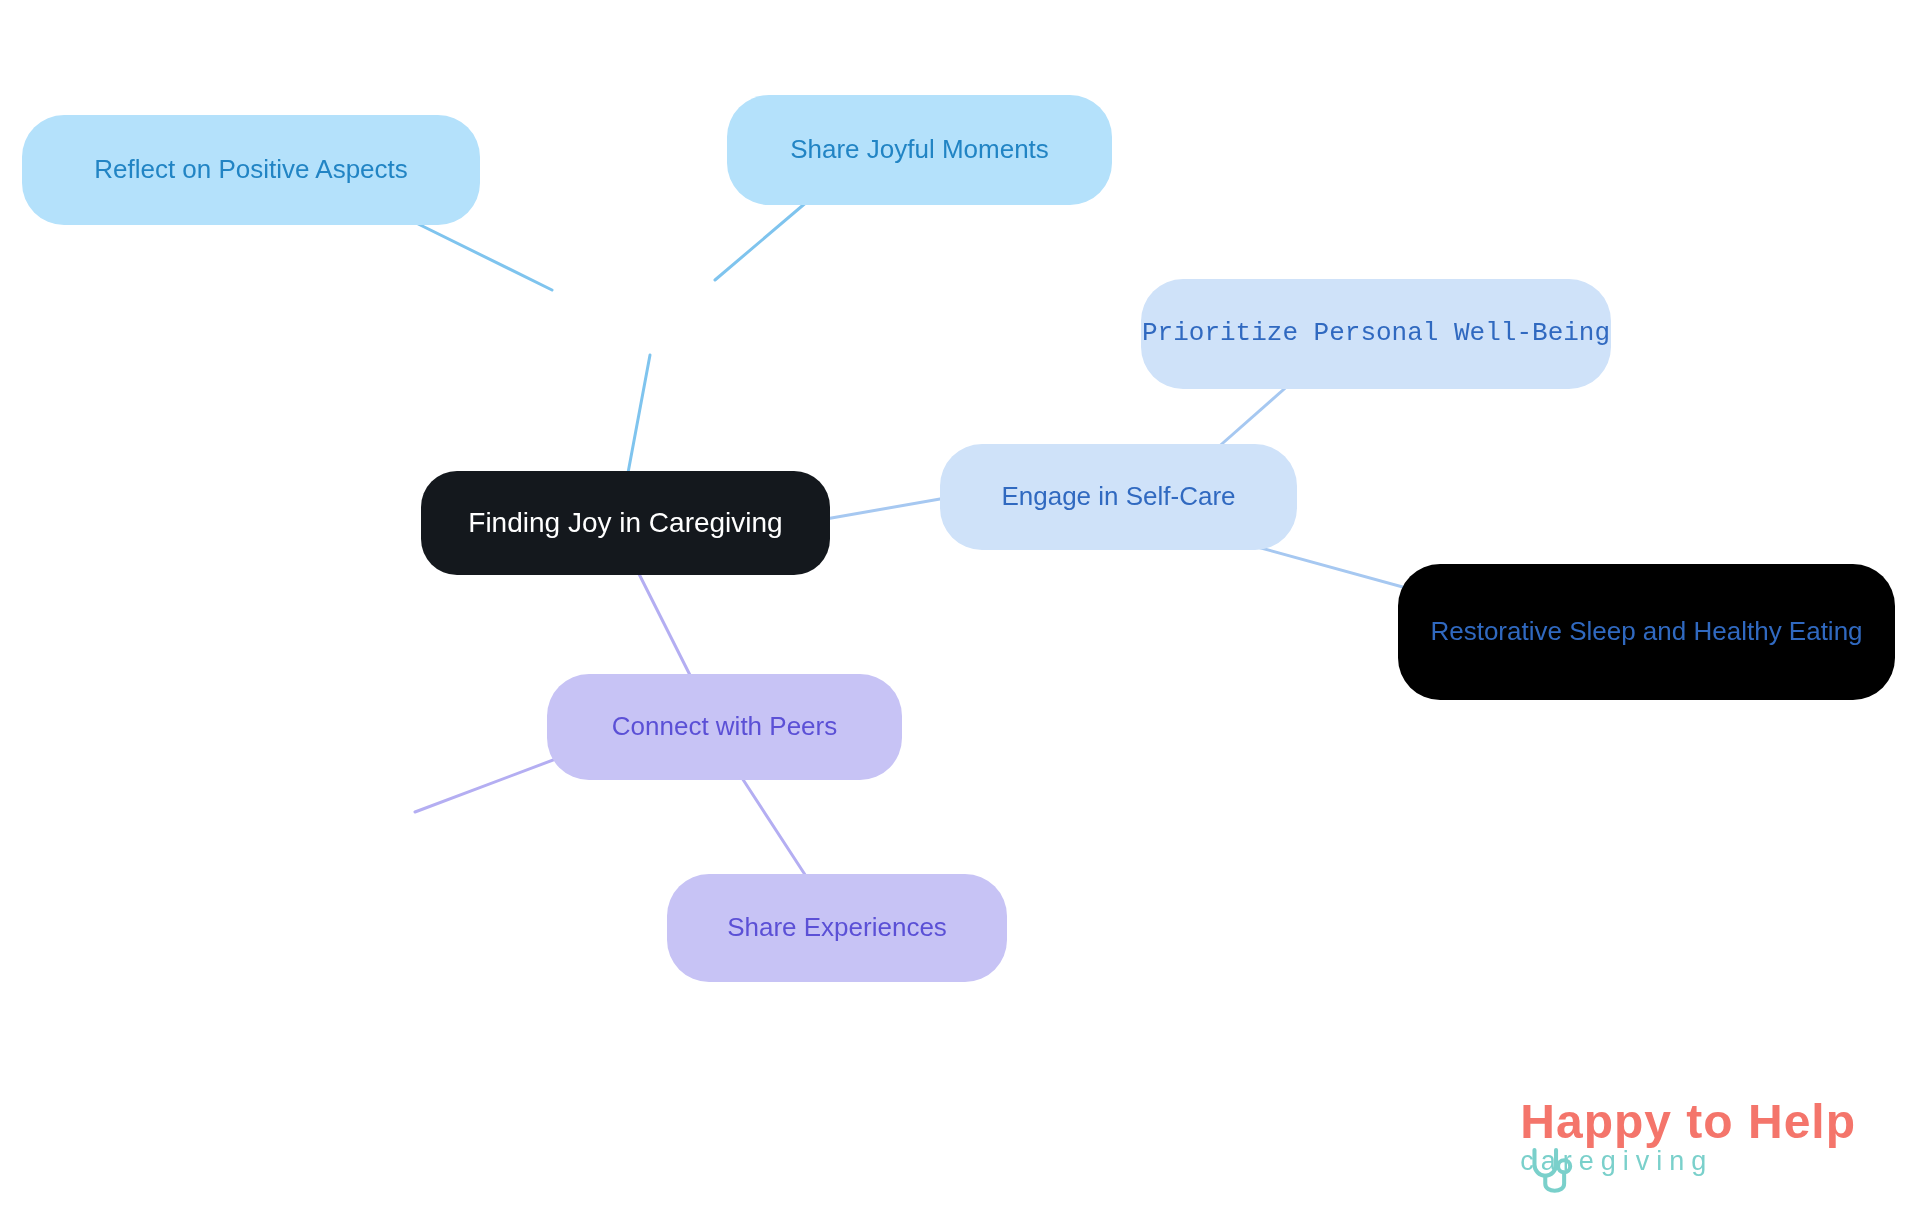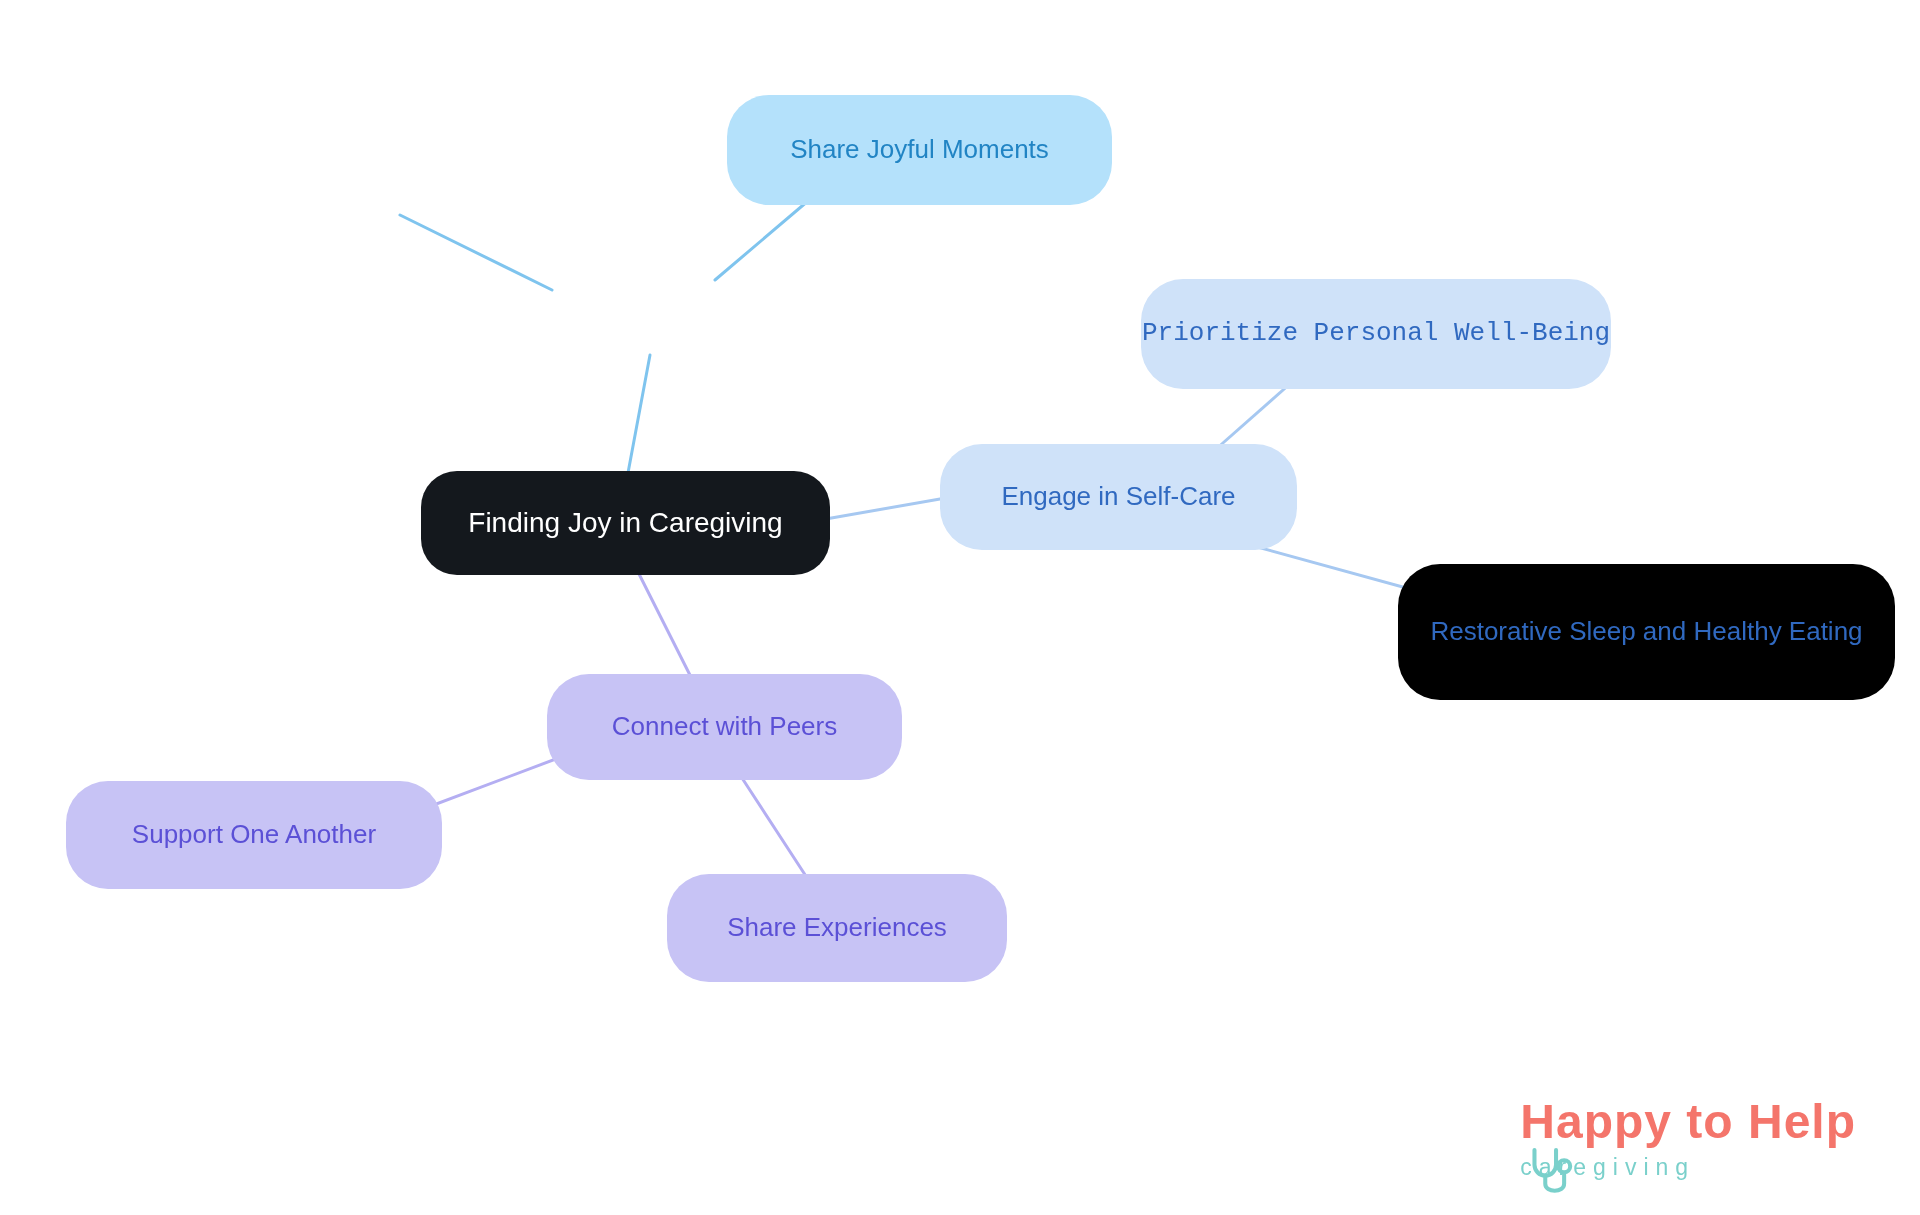--- a/index.html
+++ b/index.html
@@ -53,22 +53,21 @@
     top: 1098px;
     text-align: left;
   }
   .logo .brand {
     font-size: 48px;
     font-weight: bold;
     letter-spacing: 1px;
     line-height: 1;
   }
   .logo .subtitle {
-    margin-top: 8px;
-    font-size: 23px;
+    font-size: 27px;
     letter-spacing: 7px;
     font-weight: normal;
   }
   .steth-icon {
     position: absolute;
     left: 1524px;
     top: 1146px;
     width: 56px;
     height: 62px;
   }
@@ -86,35 +85,35 @@
 
     <line x1="820" y1="520" x2="980" y2="492" stroke="#a6c8f1" stroke-width="3" stroke-linecap="round"></line>
     <line x1="1215" y1="450" x2="1300" y2="375" stroke="#a6c8f1" stroke-width="3" stroke-linecap="round"></line>
     <line x1="1250" y1="545" x2="1450" y2="600" stroke="#a6c8f1" stroke-width="3" stroke-linecap="round"></line>
 
     <line x1="636" y1="568" x2="700" y2="695" stroke="#b4aef2" stroke-width="3" stroke-linecap="round"></line>
     <line x1="585" y1="748" x2="415" y2="812" stroke="#b4aef2" stroke-width="3" stroke-linecap="round"></line>
     <line x1="742" y1="778" x2="815" y2="890" stroke="#b4aef2" stroke-width="3" stroke-linecap="round"></line>
   </svg>
 
+  <div class="node" id="n-reflect" style="background: rgb(180, 225, 251); color: rgb(33, 132, 196);">Reflect on Positive Aspects</div>
 
   <div class="node" id="n-sharejoy" style="background: rgb(180, 225, 251); color: rgb(33, 132, 196);">Share Joyful Moments</div>
 
 
   <div class="node" id="n-prioritize" style="background: rgb(207, 226, 249); color: rgb(48, 105, 192);">Prioritize Personal Well-Being</div>
 
   <div class="node" id="n-selfcare" style="background: rgb(207, 226, 249); color: rgb(48, 105, 192);">Engage in Self-Care</div>
 
   <div class="node wrap" id="n-restorative" style="background: #000000; color: rgb(48, 105, 192); text-align: right;">Restorative Sleep and Healthy Eating</div>
 
   <div class="node center-node" id="n-center" style="background: rgb(20, 24, 29); color: rgb(255, 255, 255);">Finding Joy in Caregiving</div>
 
   <div class="node" id="n-connect" style="background: rgb(199, 195, 245); color: rgb(91, 80, 214);">Connect with Peers</div>
 
-  <div class="node" id="n-support" style="background: rgb(199, 195, 245); color: rgb(91, 80, 214);">Support One Another</div>
 
   <div class="node" id="n-shareexp" style="background: rgb(199, 195, 245); color: rgb(91, 80, 214);">Share Experiences</div>
 
   <svg class="steth-icon" id="steth" viewBox="0 0 40 46" fill="none" xmlns="http://www.w3.org/2000/svg">
     <path d="M7 3 L7 14 a8 8 0 0 0 16 0 L23 3" stroke="#7ad0cb" stroke-width="3" stroke-linecap="round" fill="none"></path>
     <path d="M15 22 L15 28 c0 7 14 7 14 0 L29 20" stroke="#7ad0cb" stroke-width="3" stroke-linecap="round" fill="none"></path>
     <circle cx="29" cy="15" r="4.5" stroke="#7ad0cb" stroke-width="3" fill="none"></circle>
   </svg>
 
   <div class="logo">

